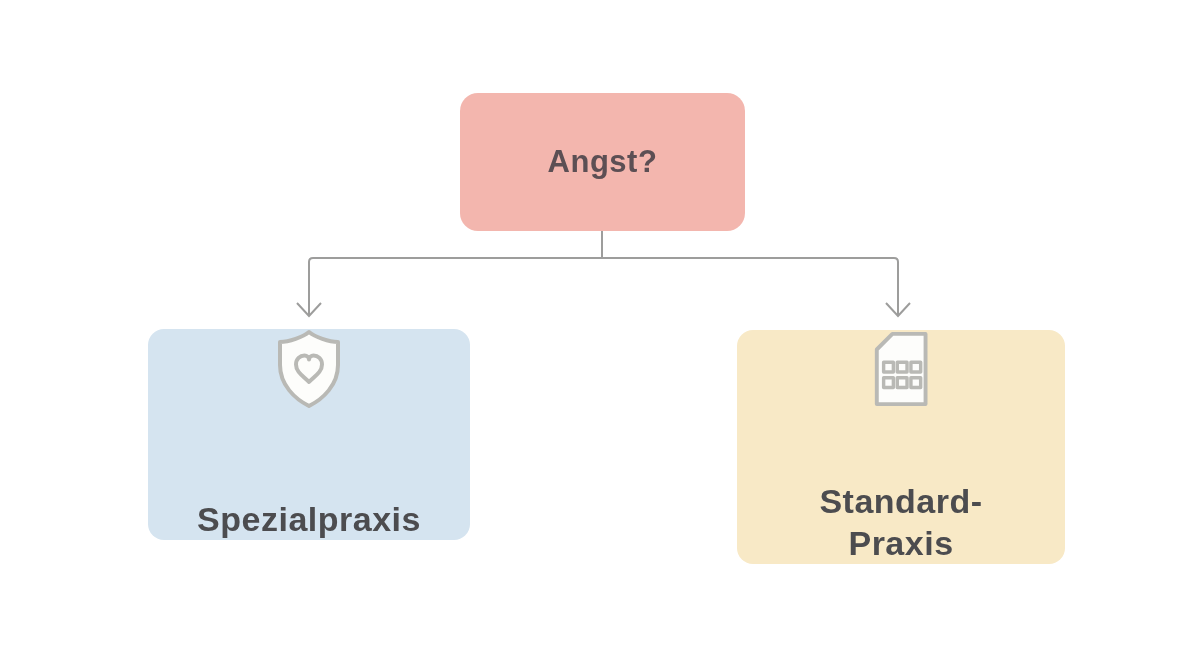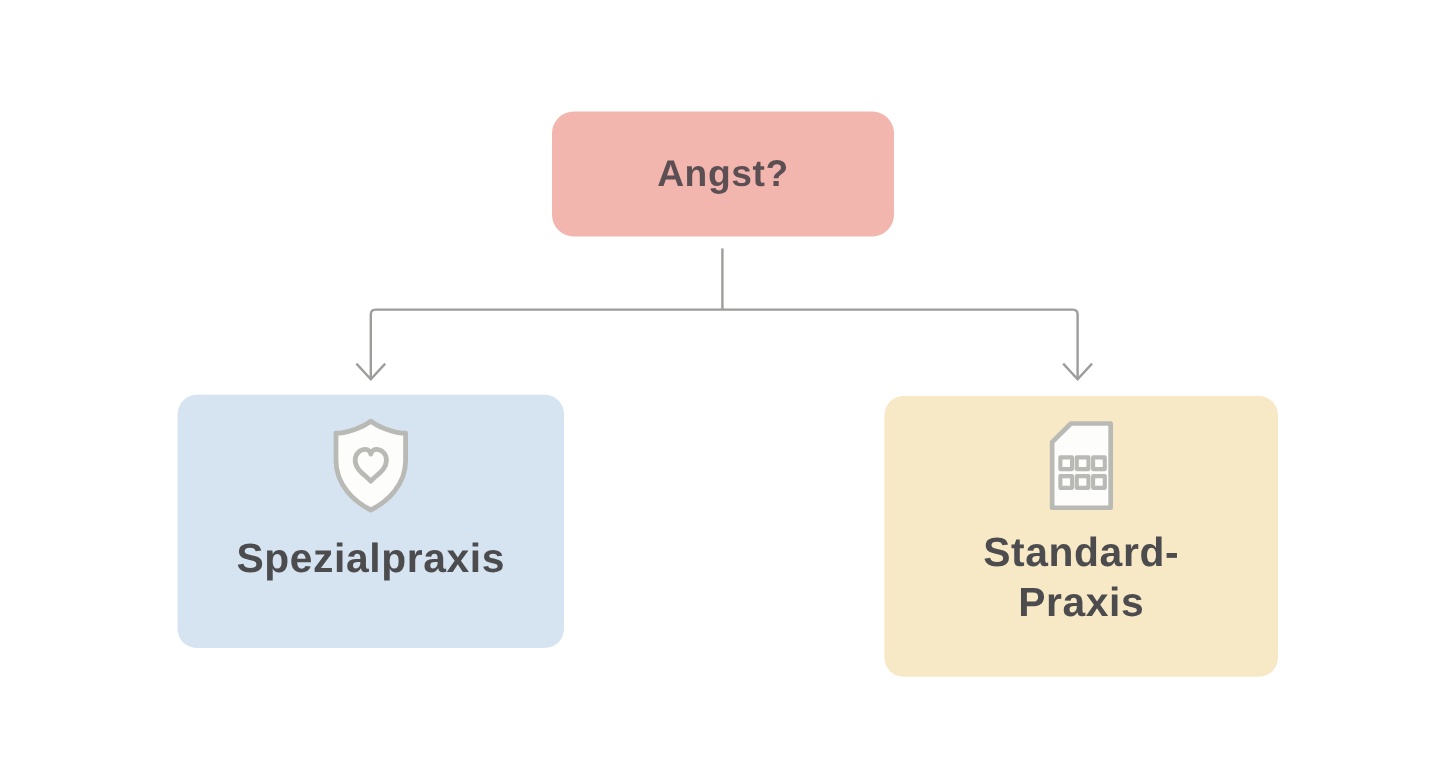--- a/index.html
+++ b/index.html
@@ -18,31 +18,30 @@
   }
   .node {
     position: absolute;
     box-sizing: border-box;
     display: flex;
     align-items: center;
     justify-content: center;
   }
   .node-root {
     left: 460px; top: 93px;
-    width: 285px; height: 104px;
+    width: 285px; height: 138px;
     border-radius: 18px;
     font-size: 31px;
     font-weight: bold;
     letter-spacing: 0.5px;
   }
   .node-child {
     flex-direction: column;
-    justify-content: flex-start;
+    justify-content: space-between;
     border-radius: 16px;
-    padding-top: 19px;
   }
   .node-left {
     left: 148px; top: 329px;
     width: 322px; height: 211px;
   }
   .node-right {
     left: 737px; top: 330px;
     width: 328px; height: 234px;
   }
   .node-icon {

